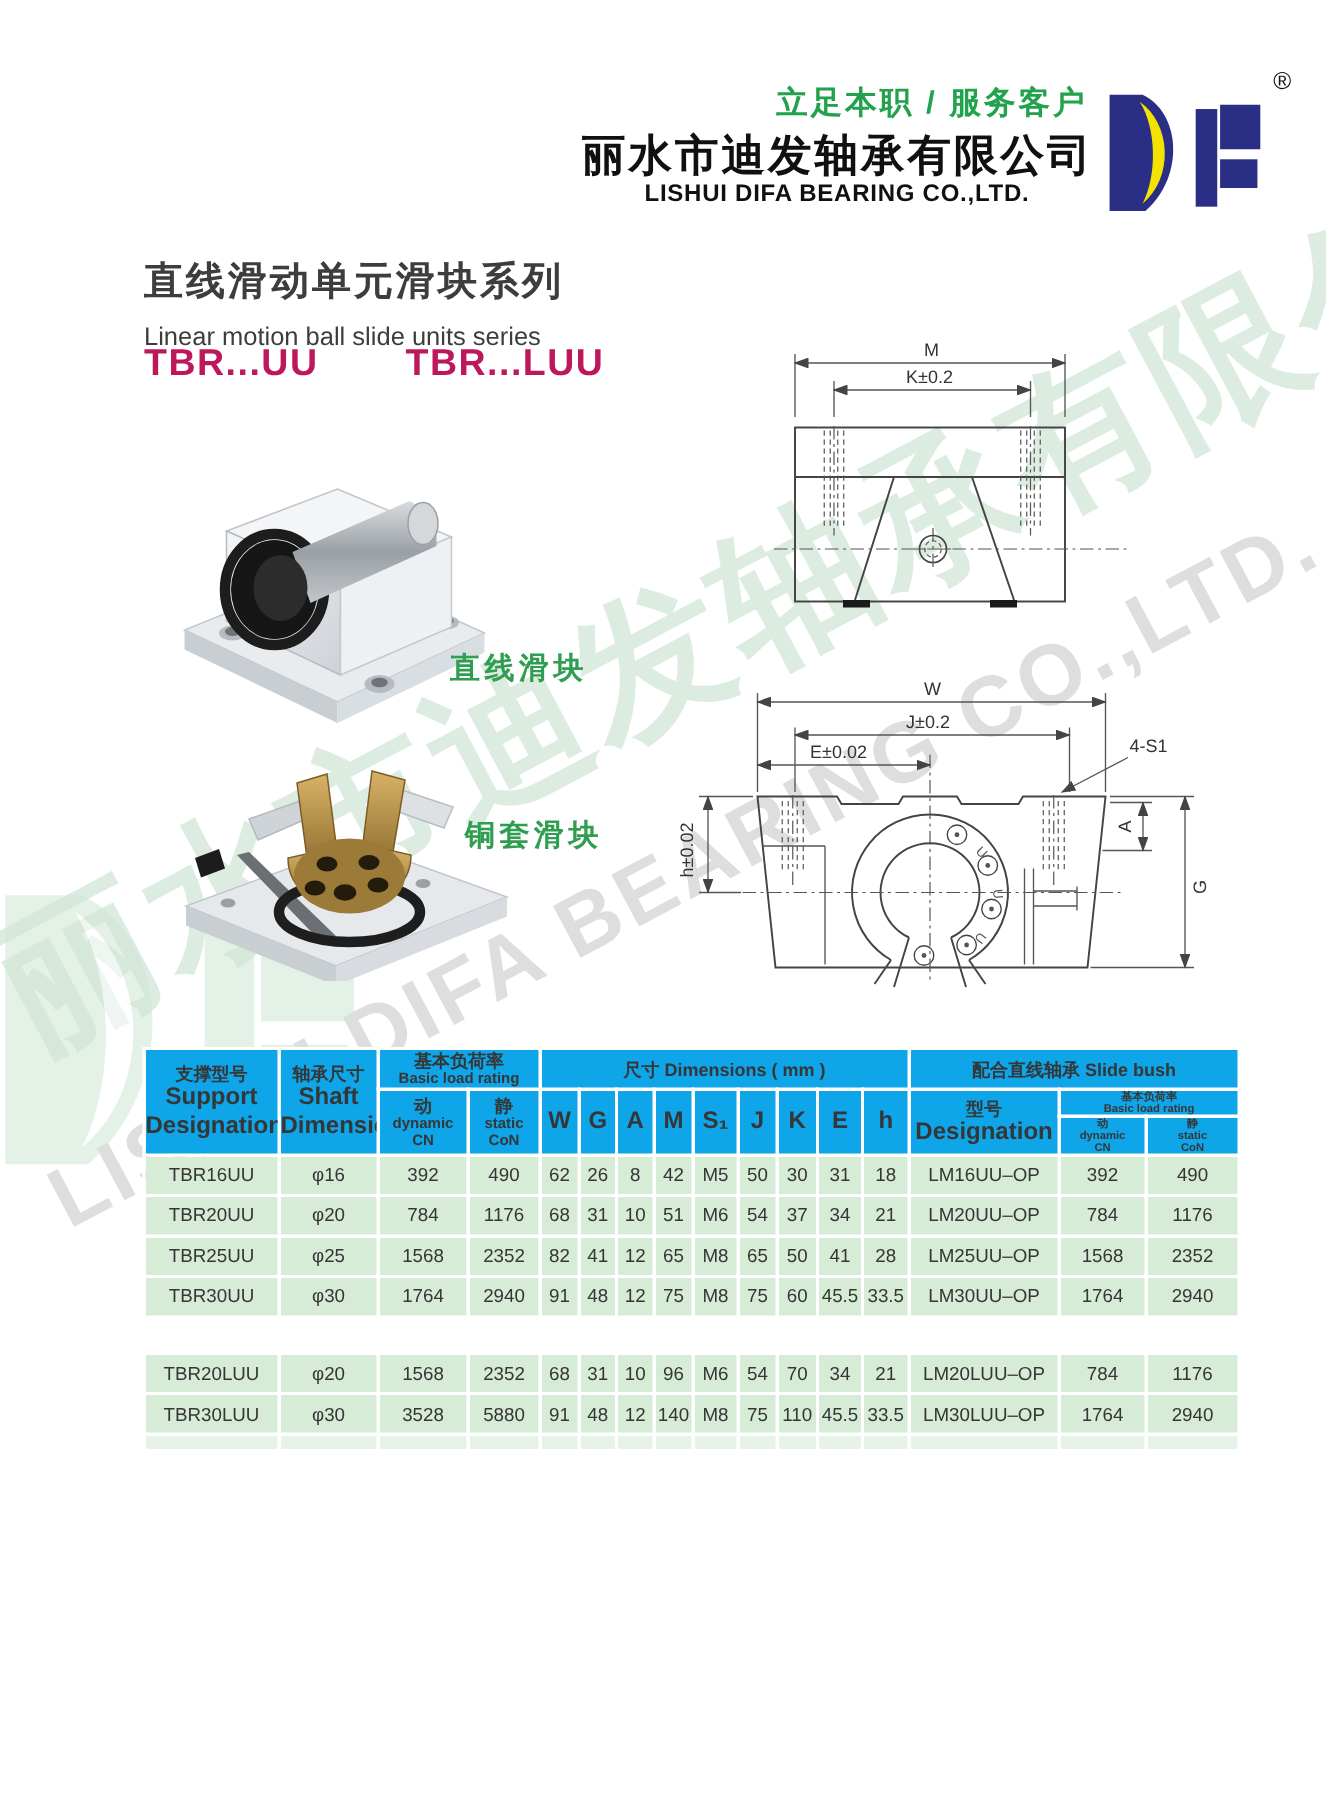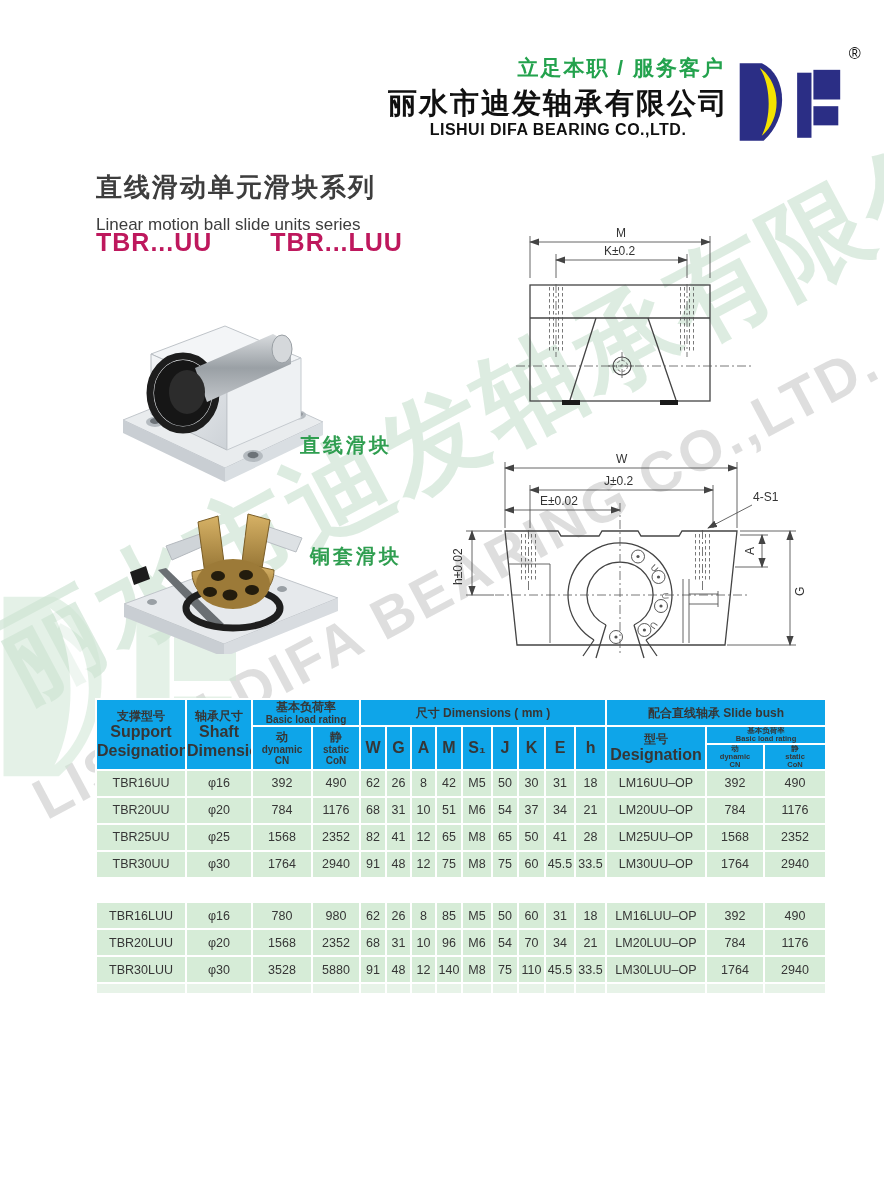--- a/index.html
+++ b/index.html
@@ -413,38 +413,20 @@
       <col style="width:26px">
       <col style="width:27px">
       <col style="width:30px">
     <col style="width:31px">
       <col style="width:100px">
       <col style="width:58px">
       <col style="width:62px">
   </colgroup>
   <tbody>
       <tr>
-        <td>TBR16LUU</td>
-        <td>φ16</td>
-        <td>780</td>
-        <td>980</td>
-        <td>62</td>
-        <td>26</td>
-        <td>8</td>
-        <td>85</td>
-        <td>M5</td>
-        <td>50</td>
-        <td>60</td>
-        <td>31</td>
-        <td>18</td>
-        <td>LM16LUU–OP</td>
-        <td>392</td>
-        <td>490</td>
-      </tr>
-      <tr>
         <td>TBR20LUU</td>
         <td>φ20</td>
         <td>1568</td>
         <td>2352</td>
         <td>68</td>
         <td>31</td>
         <td>10</td>
         <td>96</td>
         <td>M6</td>
         <td>54</td>

